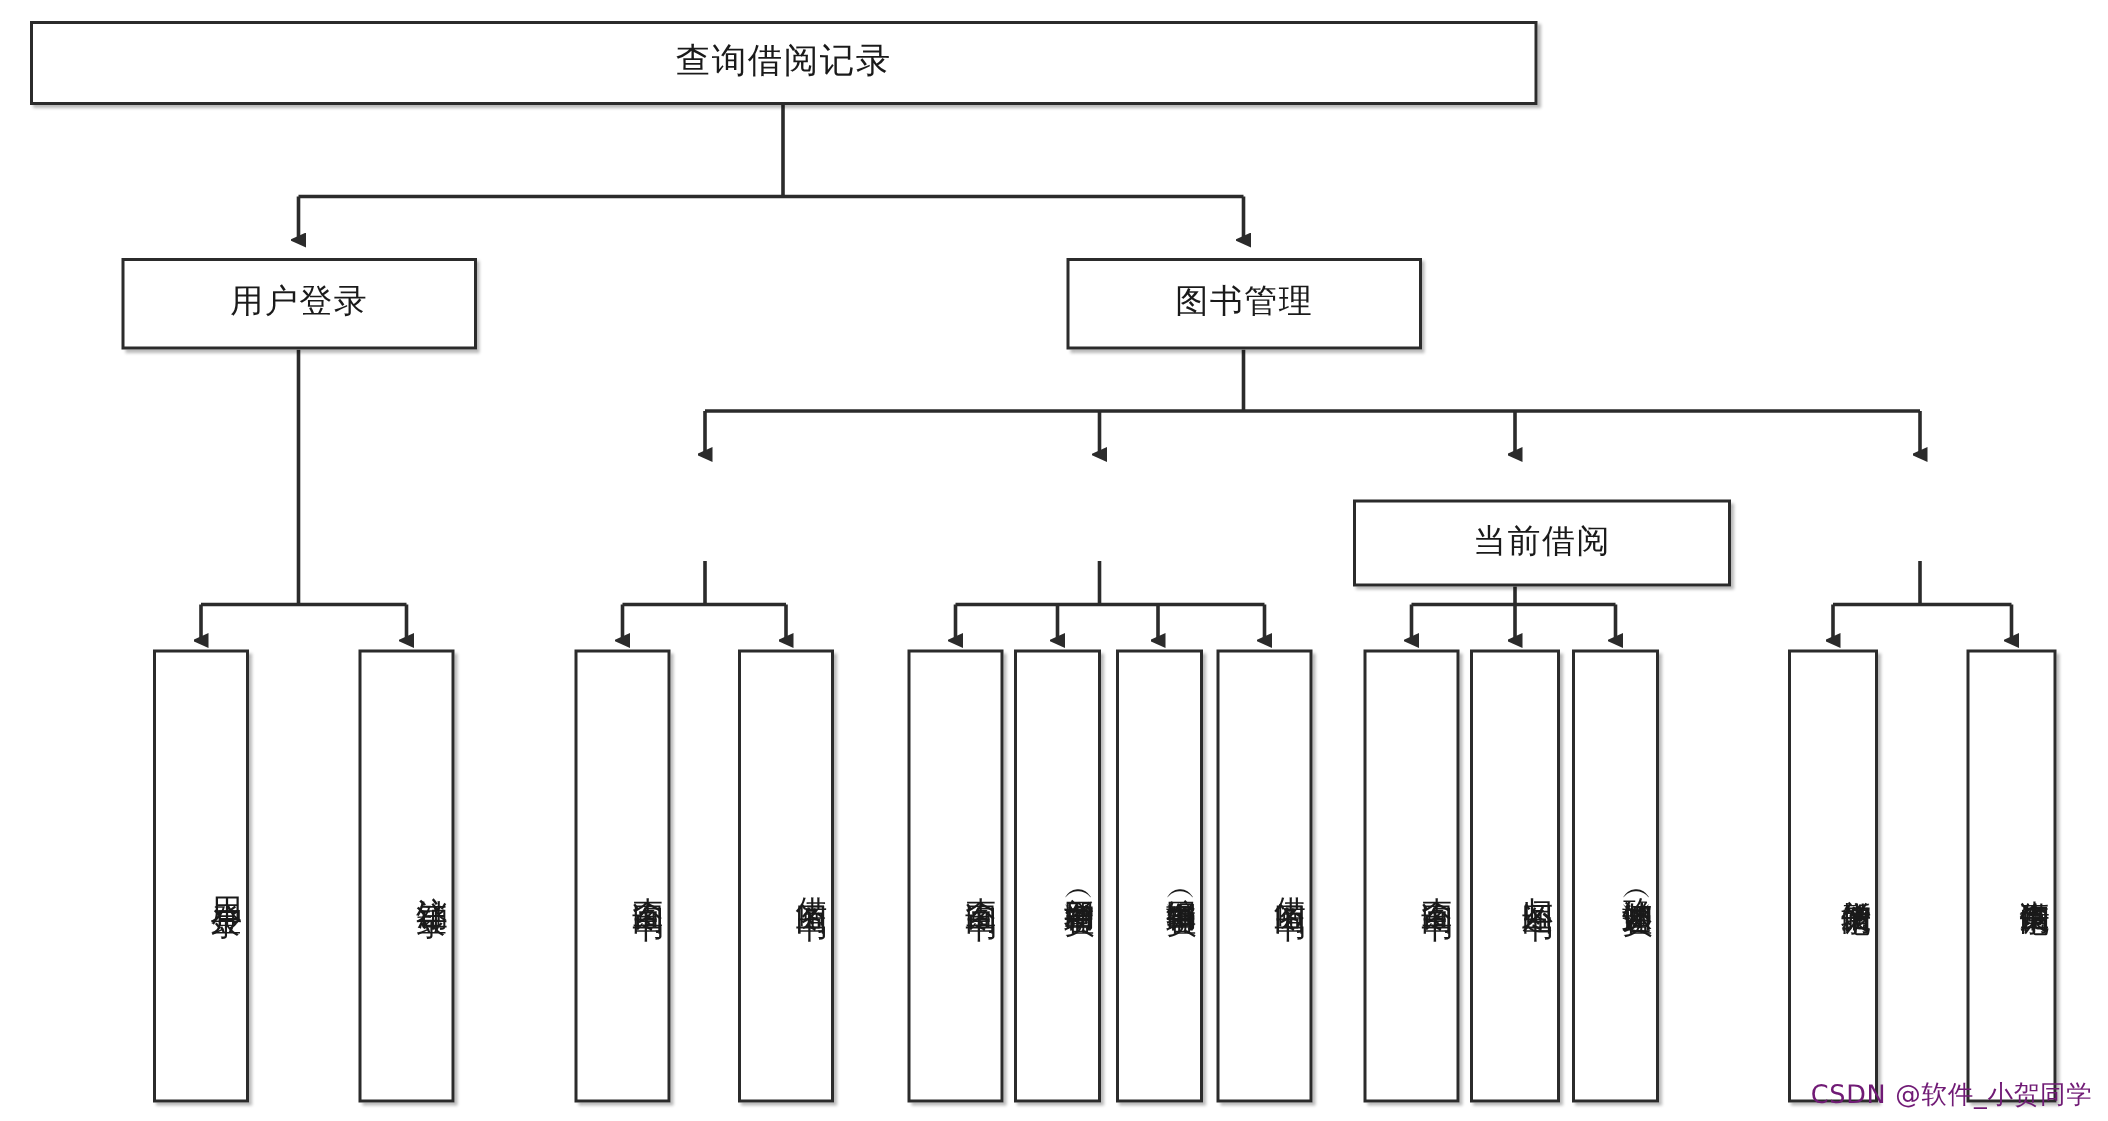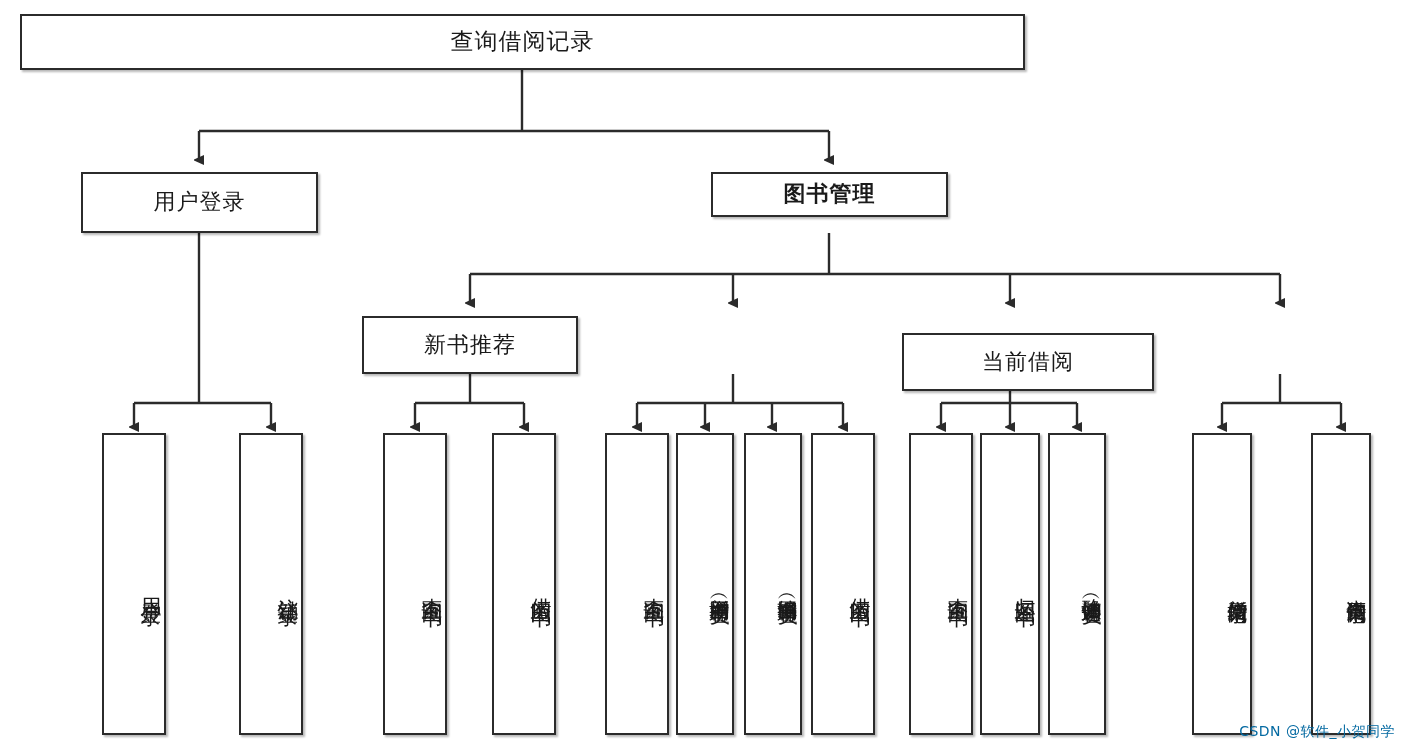--- a/index.html
+++ b/index.html
@@ -56,22 +56,22 @@
     white-space: nowrap;
   }
   .node.vert.tall-text {
     font-size: 20px;
     letter-spacing: 1px;
   }
   .watermark {
     position: absolute;
     right: 10px;
     bottom: 6px;
-    font-size: 14px;
-    color: #0369a1;
+    font-size: 17px;
+    color: #701a75;
     letter-spacing: 0.5px;
     z-index: 9;
     white-space: nowrap;
     font-family: "DejaVu Sans", "Liberation Sans", sans-serif;
   }
 </style>
 </head>
 <body>
 
 <div id="canvas">
@@ -122,23 +122,22 @@
       <path d="M 1280 374 L 1280 403"></path>
       <path d="M 1222 403 L 1341 403"></path>
       <path d="M 1222 403 L 1222 427" marker-end="url(#arrow)"></path>
       <path d="M 1341 403 L 1341 427" marker-end="url(#arrow)"></path>
     </g>
   </svg>
 
   <div class="node horiz root" style="left:20px; top:14px; width:1005px; height:56px;">查询借阅记录</div>
 
   <div class="node horiz" style="left:81px; top:172px; width:237px; height:61px;">用户登录</div>
-  <div class="node horiz" style="left:711px; top:172px; width:237px; height:45px;font-weight:bold;">图书管理</div>
+  <div class="node horiz" style="left:711px; top:172px; width:237px; height:61px;">图书管理</div>
 
-  <div class="node horiz" style="left:362px; top:316px; width:216px; height:58px;">新书推荐</div>
   <div class="node horiz" style="left:902px; top:333px; width:252px; height:58px;">当前借阅</div>
 
   <div class="node vert" style="left:102px; top:433px; width:64px; height:302px;">用户登录</div>
   <div class="node vert" style="left:239px; top:433px; width:64px; height:302px;">注销登录</div>
 
   <div class="node vert" style="left:383px; top:433px; width:64px; height:302px;">查询图书</div>
   <div class="node vert" style="left:492px; top:433px; width:64px; height:302px;">借阅图书</div>
 
   <div class="node vert" style="left:605px; top:433px; width:64px; height:302px;">查询图书</div>
   <div class="node vert tall-text" style="left:676px; top:433px; width:58px; height:302px;">新增图书（管理员）</div>

